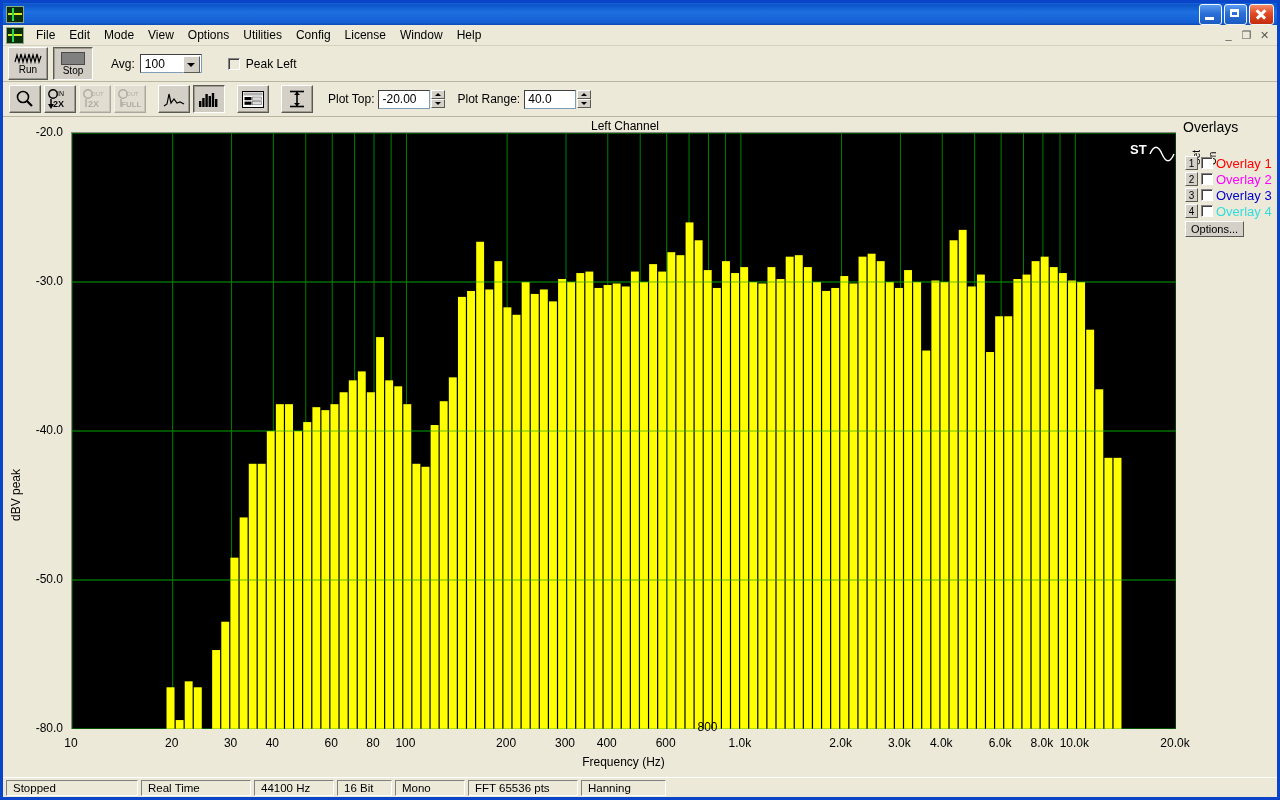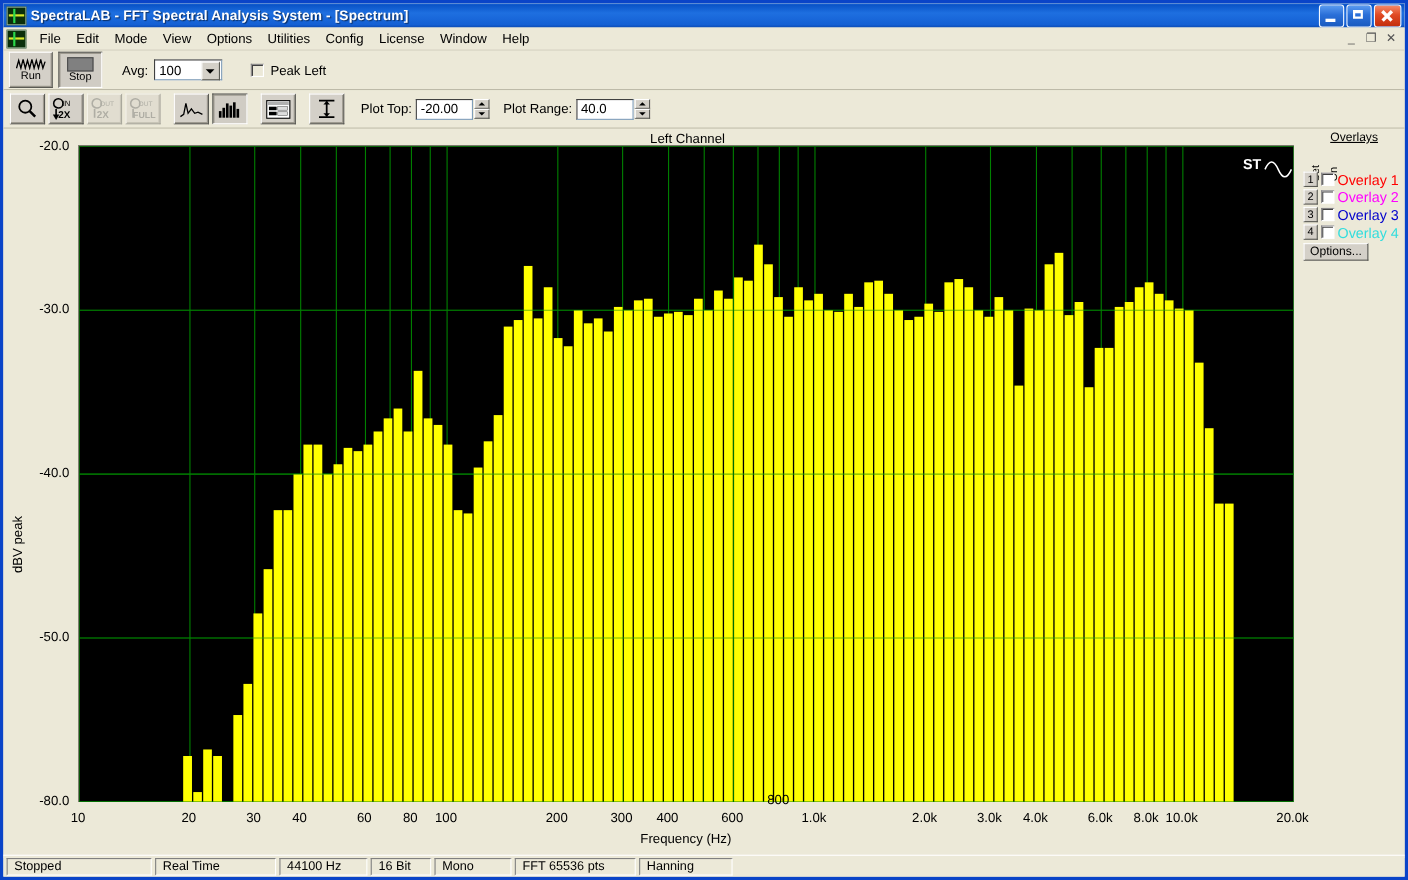--- a/index.html
+++ b/index.html
@@ -198,21 +198,21 @@
   .st-marker {
     position:absolute; color:#fff; font-size:13px; font-weight:bold;
     line-height:9px; text-align:right;
   }
 
   
   .overlays {
     position:absolute; left:1180px; top:0px; width:96px; height:250px;
     font-size:11px;
   }
-  .ov-title { text-align:center; text-decoration:underline; font-size:11px; margin-top:2px; }
+  .ov-title { text-align:left; font-size:14px; margin-top:2px; }
   .ov-vlabels { position:absolute; left:2px; top:16px; height:40px; }
   .ov-vert {
     position:absolute; font-size:10px;
     transform: rotate(-90deg); transform-origin:left top; white-space:nowrap;
   }
   .ov-rows { position:absolute; left:2px; top:38px; }
   .ov-row { display:flex; align-items:center; height:16px; gap:3px; }
   .ov-numbtn {
     width:13px; height:14px; font-size:10px;
     background:#d4d0c8;
@@ -250,21 +250,20 @@
     box-sizing:border-box; white-space:nowrap;
   }
 </style>
 </head>
 <body>
 
 <div id="app">
 
   <div class="titlebar">
     <div class="title-icon"></div>
-    <div class="title-text">SpectraLAB - FFT Spectral Analysis System - [Spectrum]</div>
     <div class="title-btns">
       <div class="tb-btn tb-min">
           <span class="g"></span>
         </div>
       <div class="tb-btn tb-max">
           <span class="g"></span>
         </div>
       <div class="tb-btn close tb-close">
           <span class="g"></span>
         </div>

